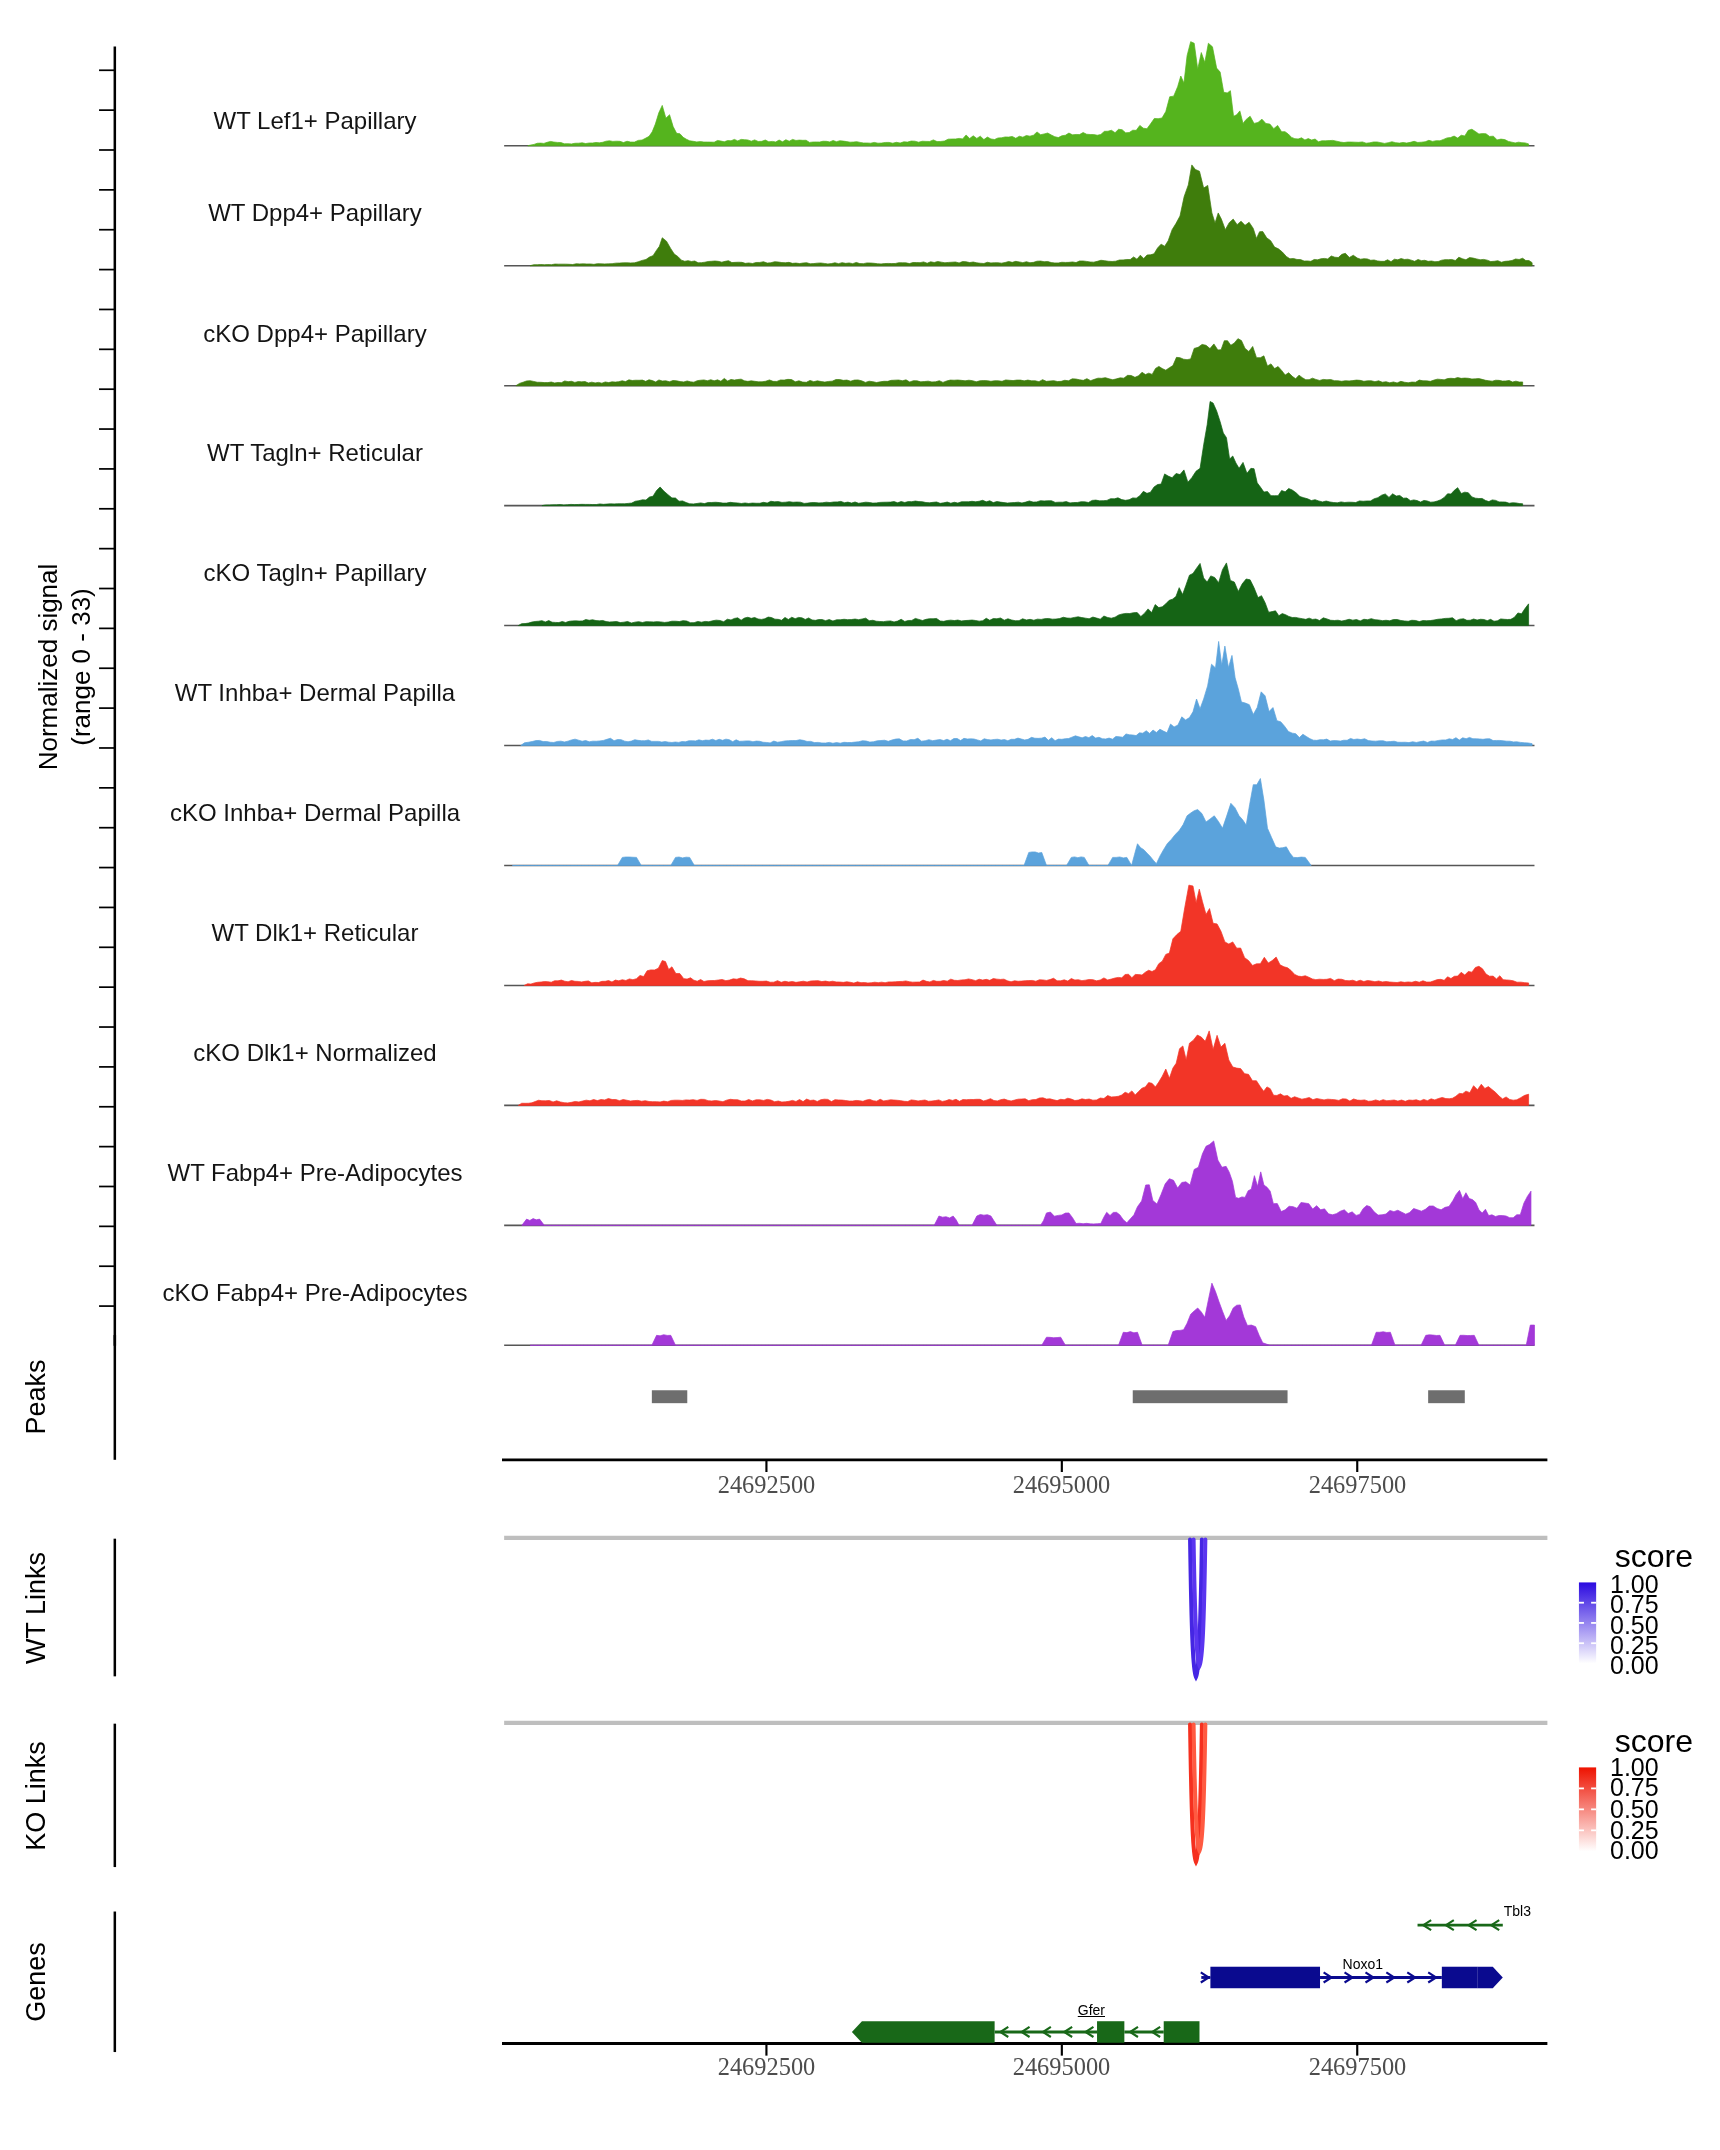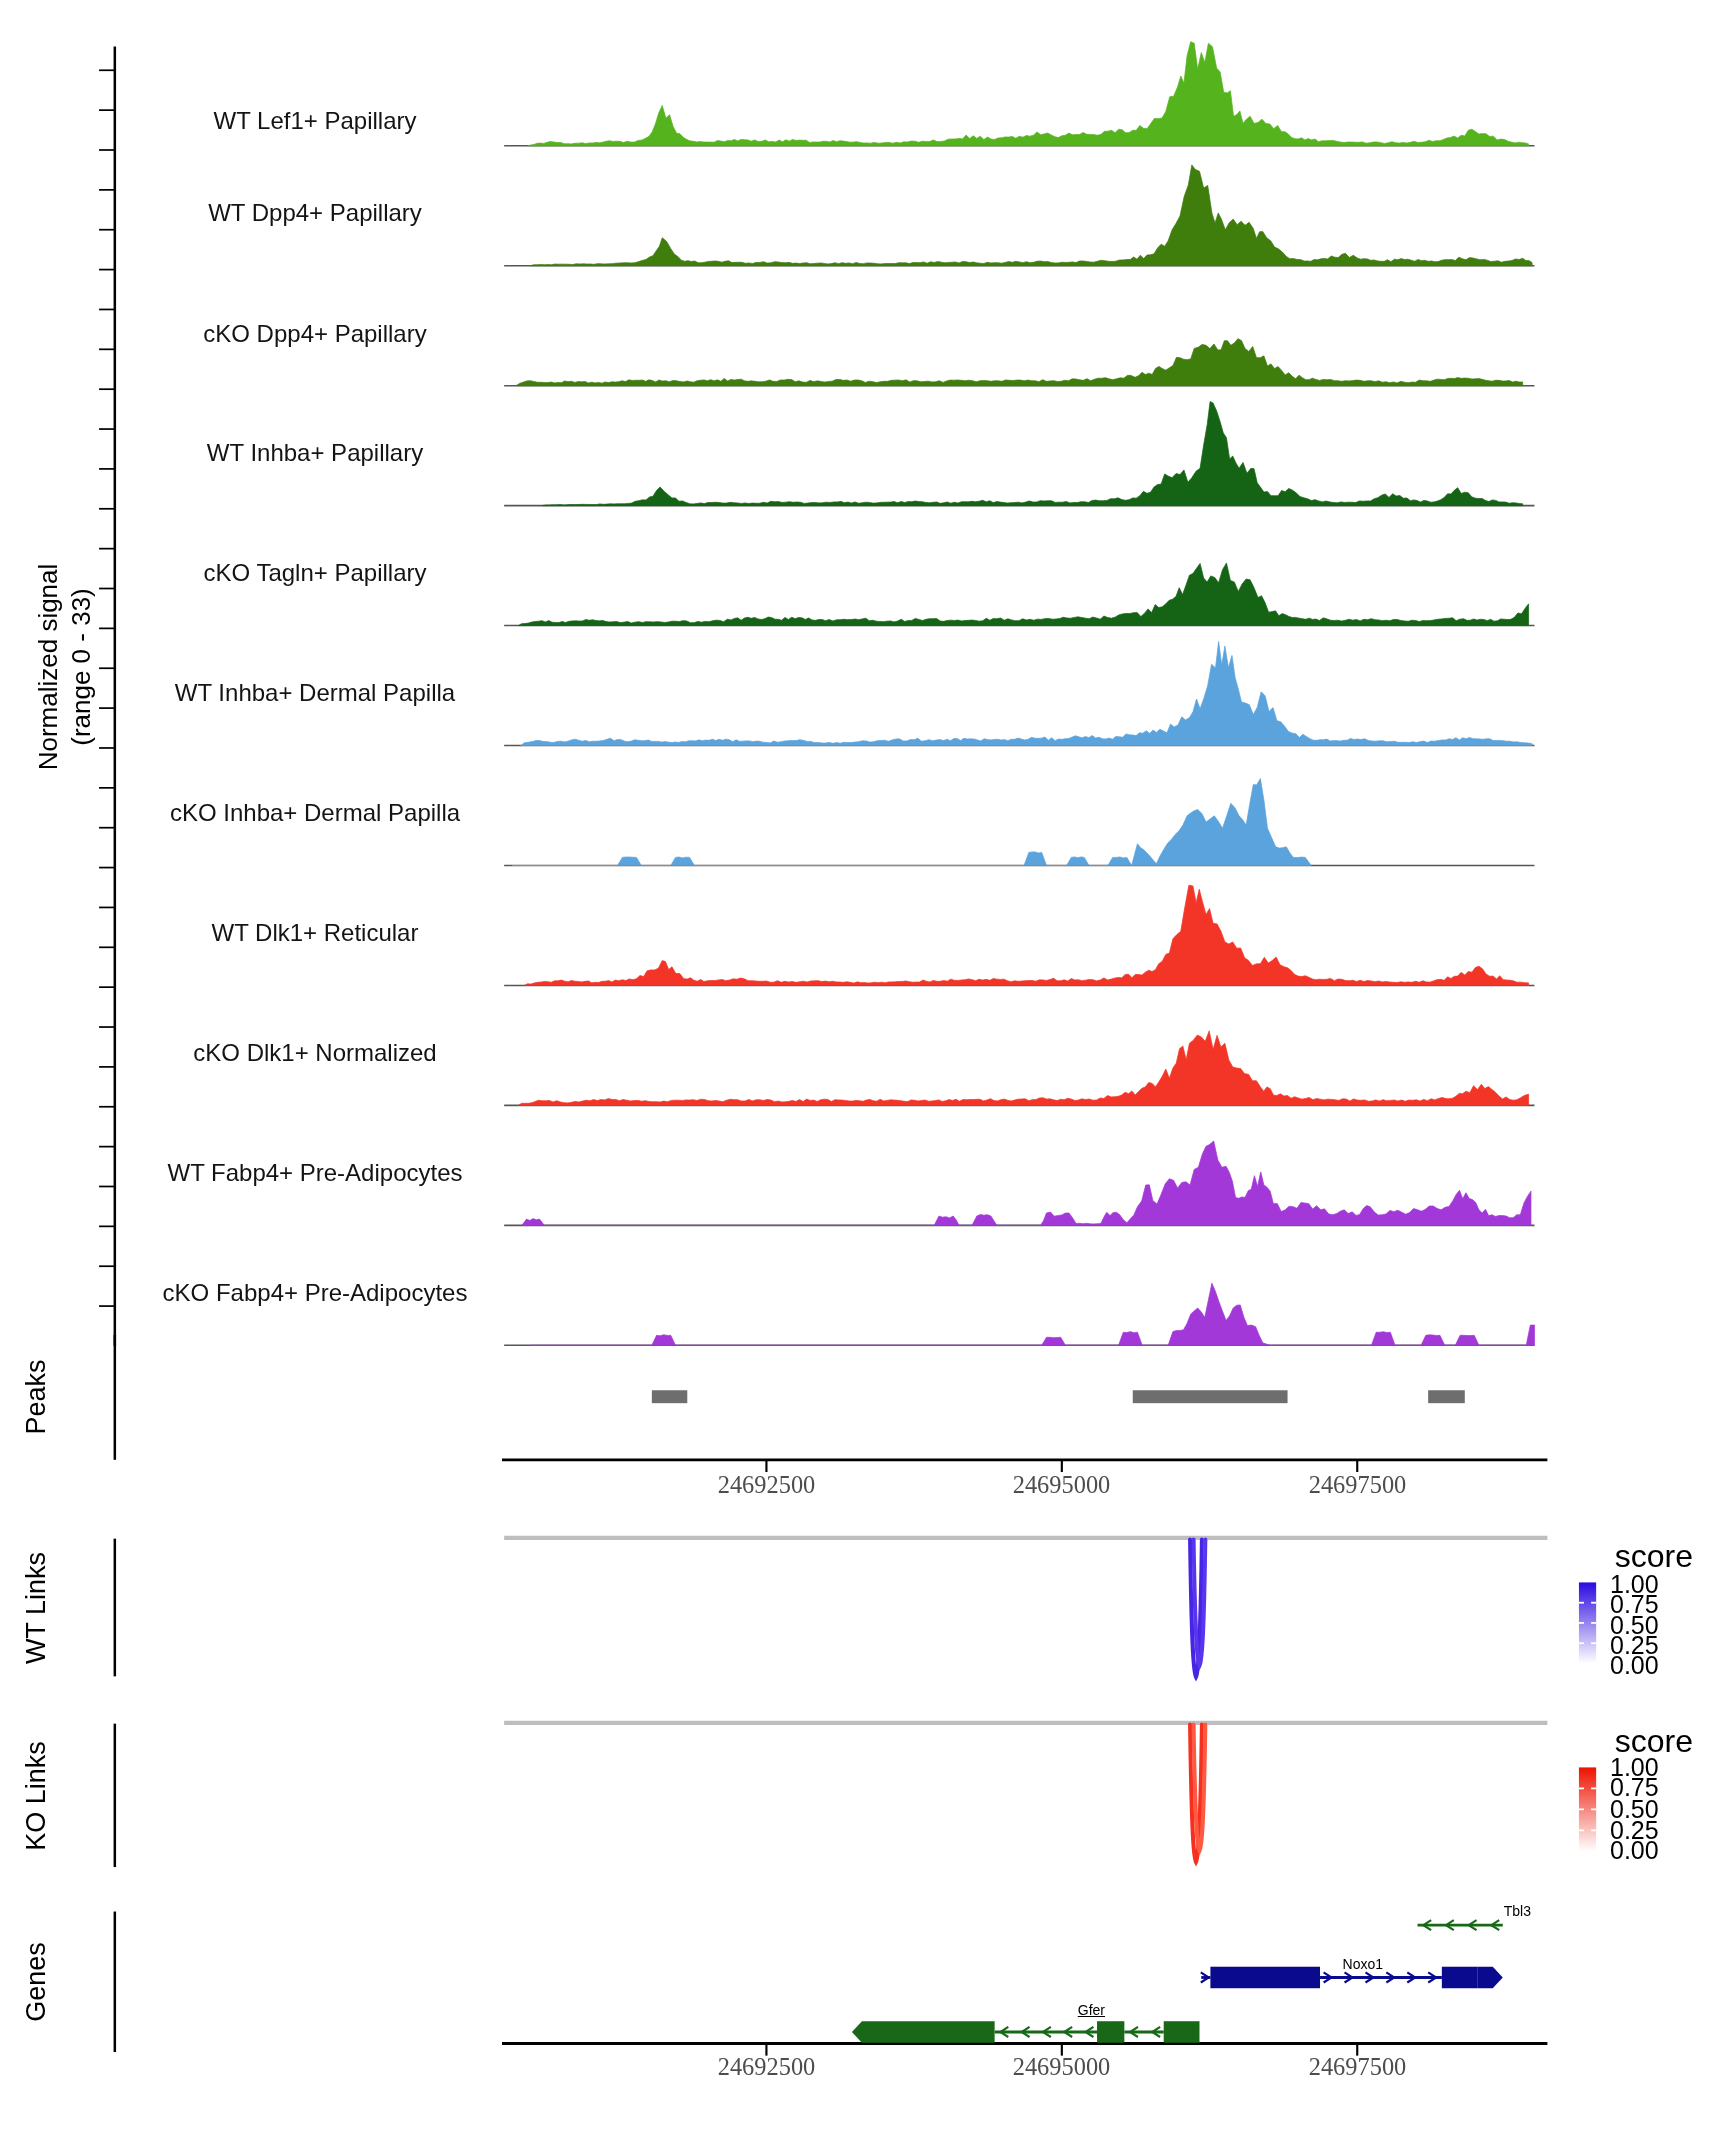--- a/index.html
+++ b/index.html
@@ -155,21 +155,21 @@
     </svg>
 
   <div class="abs rot ylabel" style="left:-165px;top:634px;">
     <div>Normalized signal</div>
     <div>(range 0 - 33)</div>
   </div>
 
   <div class="abs tracklabel" style="top:77px;margin-top:28px;">WT Lef1+ Papillary</div>
   <div class="abs tracklabel" style="top:197px;">WT Dpp4+ Papillary</div>
   <div class="abs tracklabel" style="top:318px;">cKO Dpp4+ Papillary</div>
-  <div class="abs tracklabel" style="top:437px;">WT Inhba+ Papillary</div>
+  <div class="abs tracklabel" style="top:437px;">WT Tagln+ Reticular</div>
   <div class="abs tracklabel" style="top:557px;">cKO Tagln+ Papillary</div>
   <div class="abs tracklabel" style="top:677px;">WT Inhba+ Dermal Papilla</div>
   <div class="abs tracklabel" style="top:797px;">cKO Inhba+ Dermal Papilla</div>
   <div class="abs tracklabel" style="top:917px;">WT Dlk1+ Reticular</div>
   <div class="abs tracklabel" style="top:1037px;">cKO Dlk1+ Normalized</div>
   <div class="abs tracklabel" style="top:1157px;">WT Fabp4+ Pre-Adipocytes</div>
   <div class="abs tracklabel" style="top:1277px;">cKO Fabp4+ Pre-Adipocytes</div>
 
   <div class="abs rot seclabel" style="left:-72px;top:1380px;">Peaks</div>
   <div class="abs rot seclabel" style="left:-72px;top:1591px;">WT Links</div>

